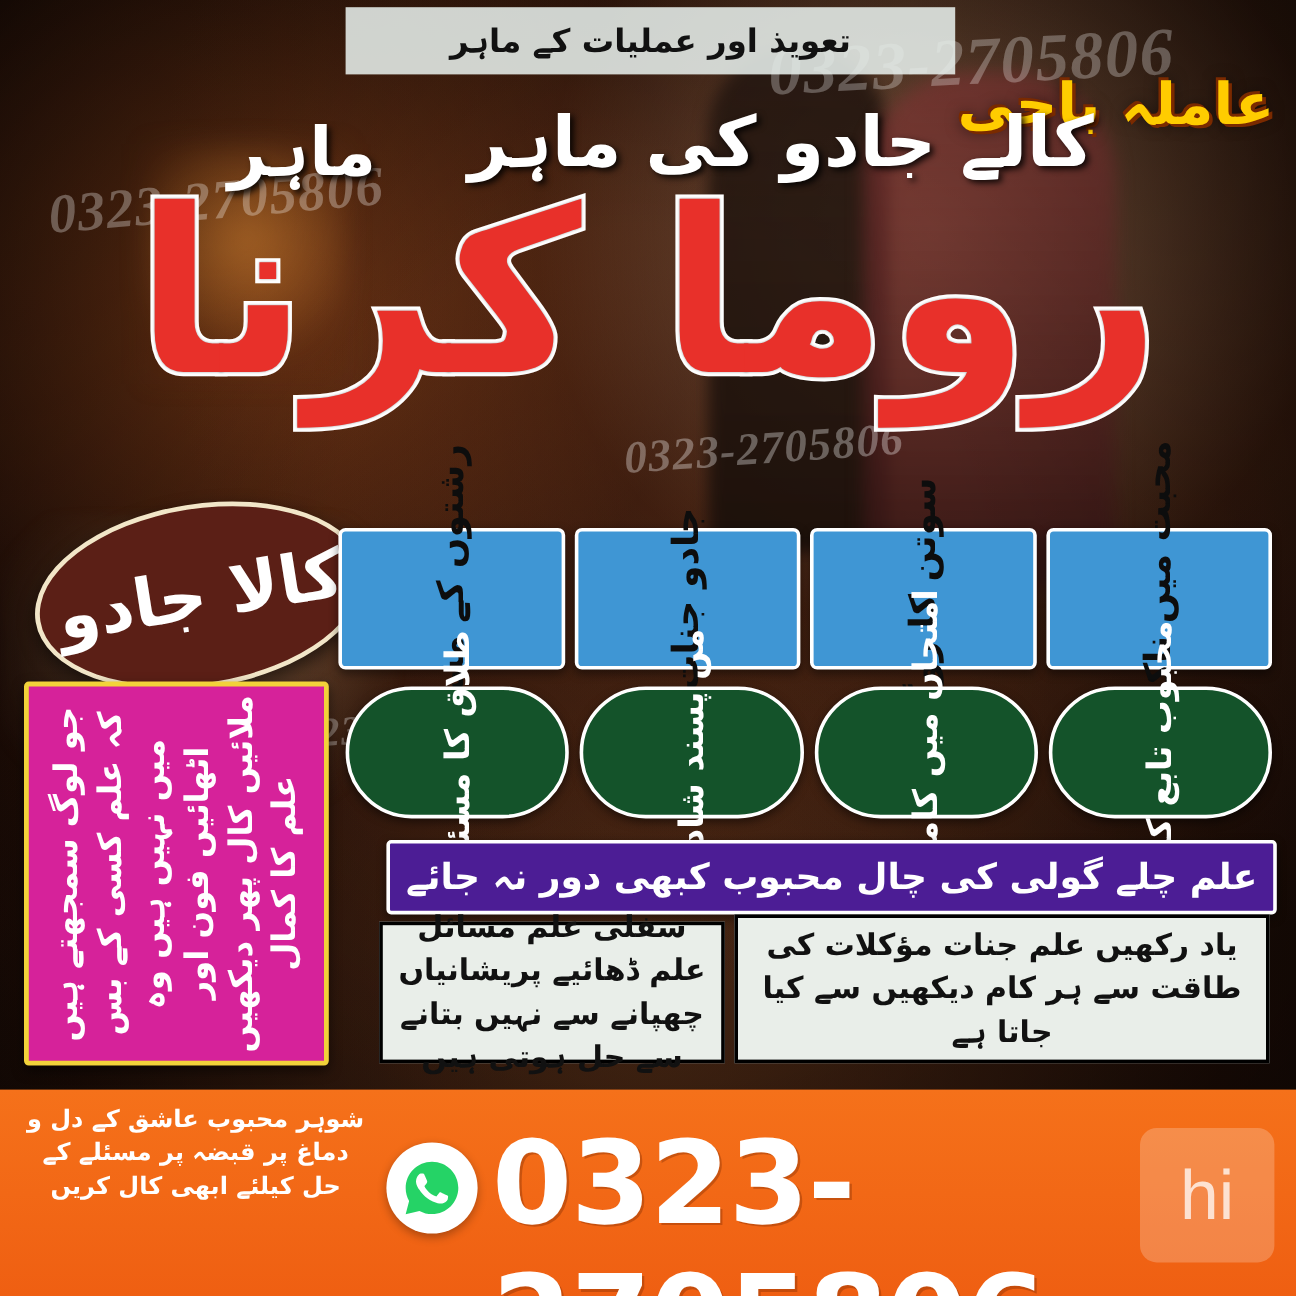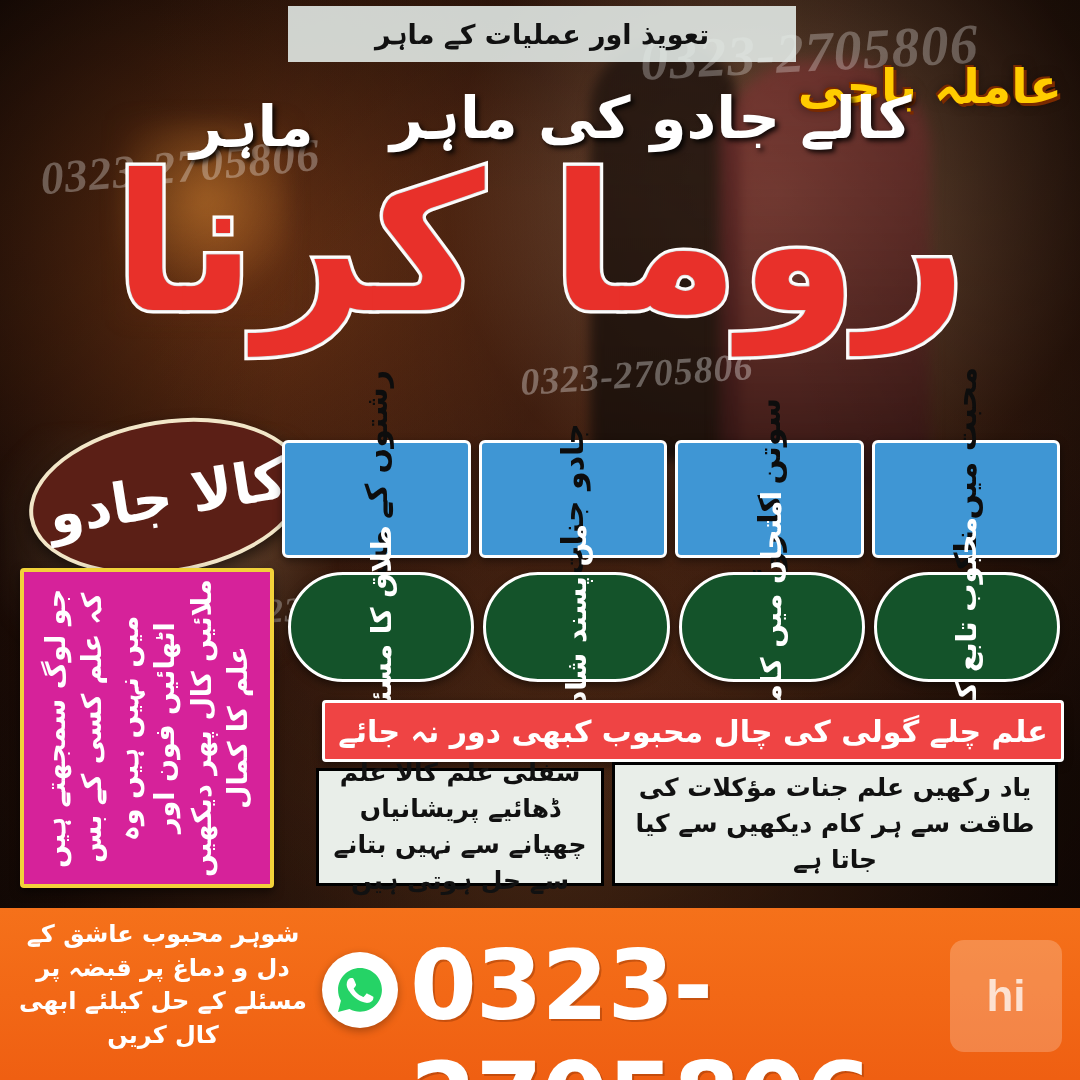--- a/index.html
+++ b/index.html
@@ -241,21 +241,21 @@
     line-height: 1.35;
     text-align: center;
     max-height: 300px;
   }
 
   
   .red-strip {
     position: absolute;
     left: 322px; top: 700px;
     width: 736px; height: 56px;
-    background: #ef4444;
+    background: #4c1d95;
     border: 3px solid #ffffff;
     border-radius: 4px;
     display: flex;
     align-items: center;
     justify-content: center;
     direction: rtl;
     box-shadow: 0 3px 8px rgba(0,0,0,0.45);
   }
   .red-strip span {
     color: #ffffff;
@@ -292,21 +292,21 @@
     left: 0; bottom: 0;
     width: 1080px; height: 172px;
     background: linear-gradient(180deg, #f5711a 0%, #ef5f12 100%);
   }
   .bottom-left-text {
     position: absolute;
     left: 18px; top: 918px;
     width: 290px;
     direction: rtl;
     color: #ffffff;
-    font-size: 24px;
+    font-size: 20px;
     font-weight: bold;
     line-height: 1.4;
     text-align: center;
   }
   .wa-badge {
     position: absolute;
     left: 322px; top: 952px;
     width: 76px; height: 76px;
     border-radius: 50%;
     background: #ffffff;
@@ -327,22 +327,22 @@
   .corner-logo {
     position: absolute;
     right: 18px; bottom: 28px;
     width: 112px; height: 112px;
     border-radius: 14px;
     background: rgba(255,255,255,0.22);
     display: flex; align-items: center; justify-content: center;
   }
   .corner-logo span {
     color: rgba(255,255,255,0.75);
-    font-size: 44px;
-    font-weight: bold;
+    font-size: 58px;
+    font-weight: normal;
     font-family: "Liberation Sans", sans-serif;
   }
 </style>
 </head>
 <body>
 
 <div class="poster">
 
   <div class="bg"></div>
   <div class="bg-fig fig-lamp"></div>
@@ -402,21 +402,21 @@
 
   <div class="pink-panel">
     <div class="vtext">جو لوگ سمجھتے ہیں کہ علم کسی کے بس میں نہیں ہیں وہ اٹھائیں فون اور ملائیں کال پھر دیکھیں علم کا کمال</div>
   </div>
 
   <div class="red-strip">
     <span>علم چلے گولی کی چال محبوب کبھی دور نہ جائے</span>
   </div>
 
   <div class="note-box note-left">
-    <div class="ntext">سفلی علم کالا علم ڈھائیے پریشانیاں چھپانے سے نہیں بتانے سے حل ہوتی ہیں</div>
+    <div class="ntext">سفلی علم مسائل علم ڈھائیے پریشانیاں چھپانے سے نہیں بتانے سے حل ہوتی ہیں</div>
   </div>
   <div class="note-box note-right">
     <div class="ntext">یاد رکھیں علم جنات مؤکلات کی طاقت سے ہر کام دیکھیں سے کیا جاتا ہے</div>
   </div>
 
   <div class="bottom-bar"></div>
   <div class="bottom-left-text">شوہر محبوب عاشق کے دل و دماغ پر قبضہ پر مسئلے کے حل کیلئے ابھی کال کریں</div>
 
   <div class="wa-badge">
     <svg viewBox="0 0 32 32" aria-hidden="true">

